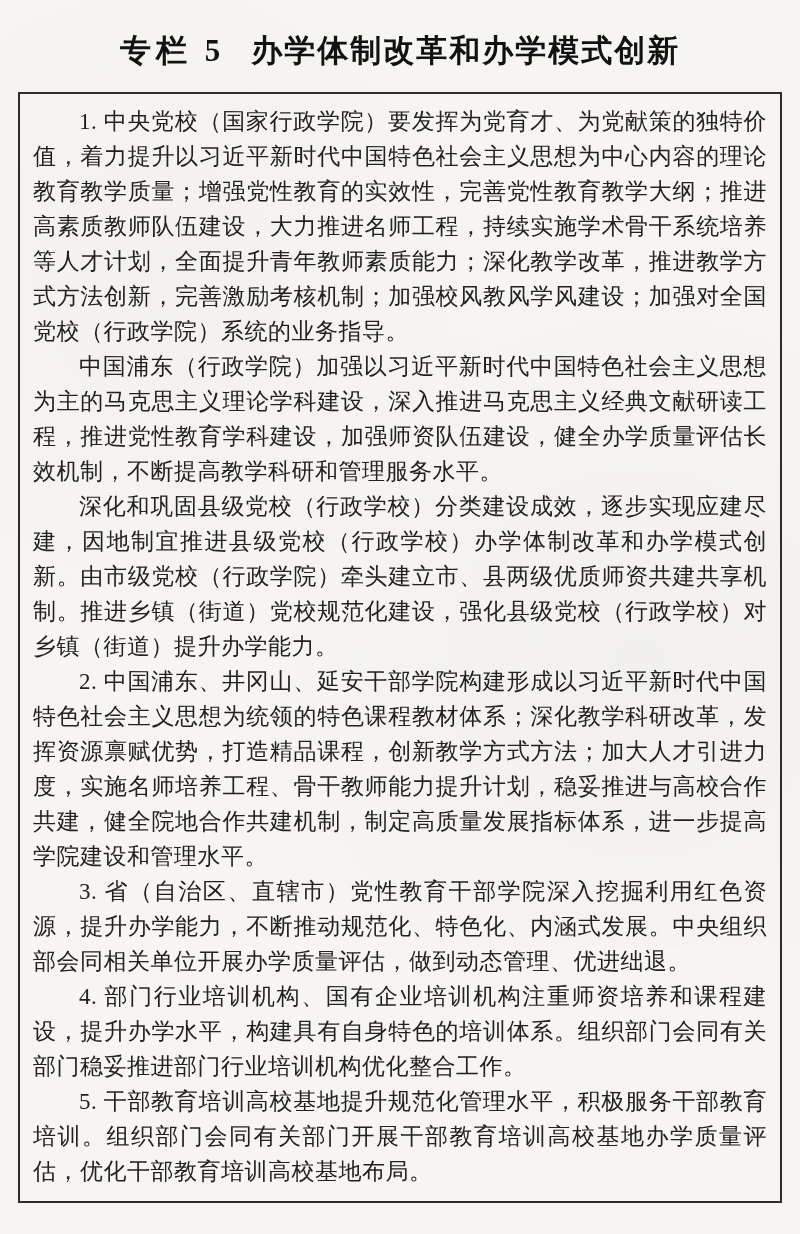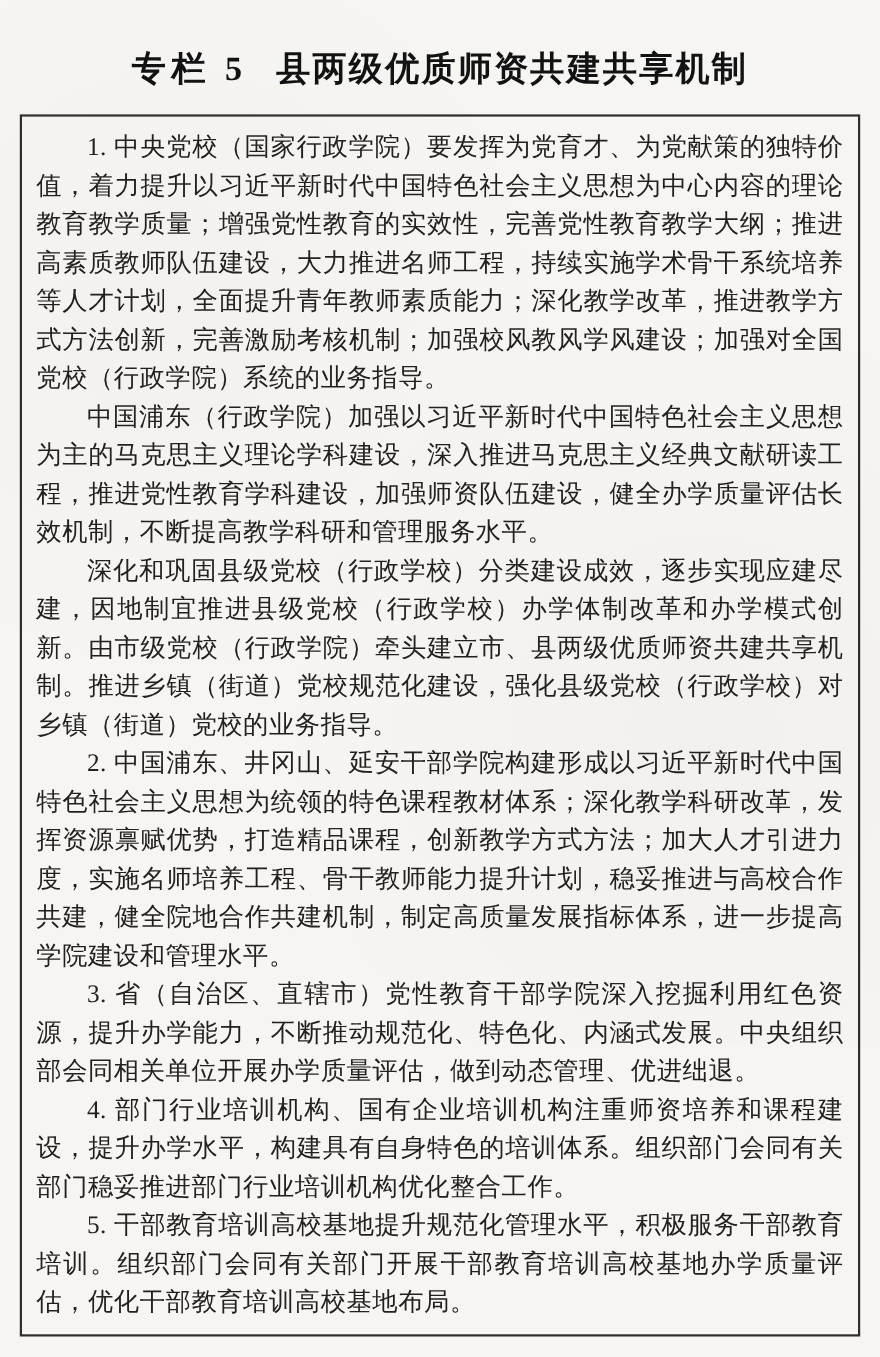--- a/index.html
+++ b/index.html
@@ -15,21 +15,21 @@
     color: #1d1d1d;
     overflow: hidden;
   }
   .page {
     width: 800px;
     height: 948px;
     background:
       radial-gradient(circle at 20% 30%, rgba(0,0,0,0.015), transparent 40%),
       radial-gradient(circle at 80% 70%, rgba(0,0,0,0.02), transparent 45%),
       #f6f5f2;
-    padding-top: 42px;
+    padding-top: 30px;
   }
   .doc-title {
     display: flex;
     justify-content: center;
     align-items: baseline;
     gap: 26px;
     font-size: 31px;
     font-weight: bold;
     letter-spacing: 2px;
     color: #121212;
@@ -55,26 +55,26 @@
     letter-spacing: 0.5px;
   }
 </style>
 </head>
 <body>
 
 <div class="page">
 
   <h1 class="doc-title">
     <span class="title-label">专栏 5</span>
-    <span class="title-text">县两级优质师资共建共享机制</span>
+    <span class="title-text">办学体制改革和办学模式创新</span>
   </h1>
 
   <div class="panel">
     <p>1. 中央党校（国家行政学院）要发挥为党育才、为党献策的独特价值，着力提升以习近平新时代中国特色社会主义思想为中心内容的理论教育教学质量；增强党性教育的实效性，完善党性教育教学大纲；推进高素质教师队伍建设，大力推进名师工程，持续实施学术骨干系统培养等人才计划，全面提升青年教师素质能力；深化教学改革，推进教学方式方法创新，完善激励考核机制；加强校风教风学风建设；加强对全国党校（行政学院）系统的业务指导。</p>
     <p>中国浦东（行政学院）加强以习近平新时代中国特色社会主义思想为主的马克思主义理论学科建设，深入推进马克思主义经典文献研读工程，推进党性教育学科建设，加强师资队伍建设，健全办学质量评估长效机制，不断提高教学科研和管理服务水平。</p>
-    <p>深化和巩固县级党校（行政学校）分类建设成效，逐步实现应建尽建，因地制宜推进县级党校（行政学校）办学体制改革和办学模式创新。由市级党校（行政学院）牵头建立市、县两级优质师资共建共享机制。推进乡镇（街道）党校规范化建设，强化县级党校（行政学校）对乡镇（街道）党校的业务指导。</p>
+    <p>深化和巩固县级党校（行政学校）分类建设成效，逐步实现应建尽建，因地制宜推进县级党校（行政学校）办学体制改革和办学模式创新。由市级党校（行政学院）牵头建立市、县两级优质师资共建共享机制。推进乡镇（街道）党校规范化建设，强化县级党校（行政学校）对乡镇（街道）提升办学能力。</p>
     <p>2. 中国浦东、井冈山、延安干部学院构建形成以习近平新时代中国特色社会主义思想为统领的特色课程教材体系；深化教学科研改革，发挥资源禀赋优势，打造精品课程，创新教学方式方法；加大人才引进力度，实施名师培养工程、骨干教师能力提升计划，稳妥推进与高校合作共建，健全院地合作共建机制，制定高质量发展指标体系，进一步提高学院建设和管理水平。</p>
     <p>3. 省（自治区、直辖市）党性教育干部学院深入挖掘利用红色资源，提升办学能力，不断推动规范化、特色化、内涵式发展。中央组织部会同相关单位开展办学质量评估，做到动态管理、优进绌退。</p>
     <p>4. 部门行业培训机构、国有企业培训机构注重师资培养和课程建设，提升办学水平，构建具有自身特色的培训体系。组织部门会同有关部门稳妥推进部门行业培训机构优化整合工作。</p>
     <p>5. 干部教育培训高校基地提升规范化管理水平，积极服务干部教育培训。组织部门会同有关部门开展干部教育培训高校基地办学质量评估，优化干部教育培训高校基地布局。</p>
   </div>
 
 </div>
 
 </body></html>

